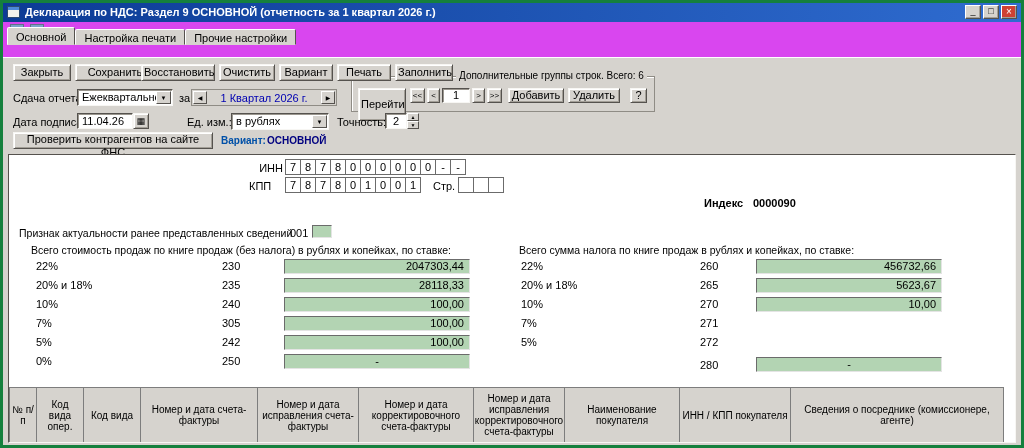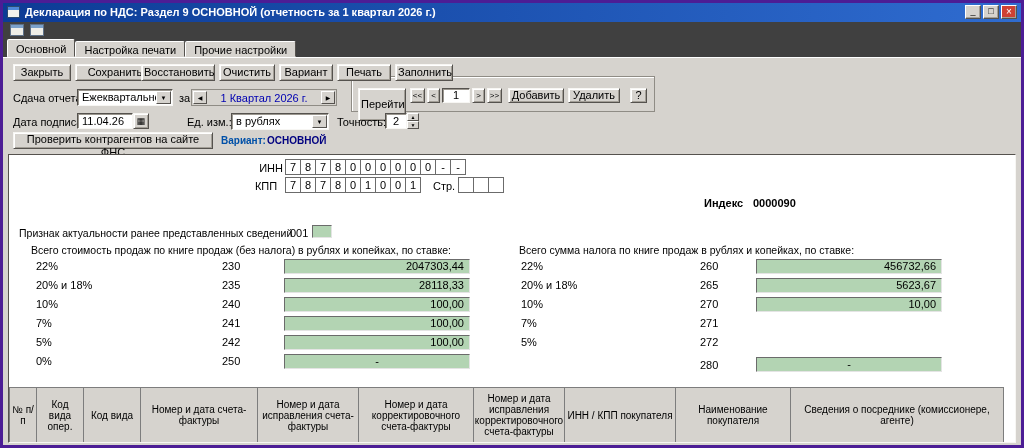--- a/index.html
+++ b/index.html
@@ -1,26 +1,26 @@
 <!DOCTYPE html>
 <html><head>
 <meta charset="utf-8">
 <style>
   *{box-sizing:border-box;margin:0;padding:0}
   html,body{width:1024px;height:448px;overflow:hidden}
   body{font-family:"Liberation Sans",sans-serif;font-size:11px;color:#000;background:#8ea2c4}
-  #win{position:absolute;inset:0;border:3px solid #4c1d95;background:#404040}
+  #win{position:absolute;inset:0;border:3px solid #15803d;background:#d946ef}
   .tbar{position:absolute;left:0;top:0;right:0;height:19px;background:linear-gradient(90deg,#0c3b95,#2f6cd0)}
   .appicon{position:absolute;left:4px;top:3px;width:13px;height:12px;background:#f4f2ec;border:1px solid #2c4a70;box-shadow:inset 0 3px 0 #4d88d8}
   .ttl{position:absolute;left:22px;top:3px;color:#fff;font-weight:bold;white-space:nowrap;font-size:11px}
   .wb{position:absolute;top:2px;width:16px;height:14px;background:#d6d3ce;border:1px solid;border-color:#fff #55524e #55524e #fff;box-shadow:inset -1px -1px 0 #a39f97;font-size:9px;line-height:11px;text-align:center;cursor:pointer}
   .wb.close{background:#cf4134;color:#fff;font-size:10px}
   .icons{position:absolute;left:0;top:19px;right:0;height:17px}
   .mini{position:absolute;top:2px;width:14px;height:12px;background:#efeee8;border:1px solid #5f7289;box-shadow:inset 0 3px 0 #7ba1ca;cursor:pointer}
-  .tabs{position:absolute;left:4px;top:36px;height:18px;white-space:nowrap}
+  .tabs{position:absolute;left:4px;top:24px;height:18px;white-space:nowrap}
   .tab{position:relative;display:inline-block;height:16px;margin-top:2px;padding:2px 8px 0;background:#d6d3ce;border:1px solid;border-color:#fff #55524e transparent #fff;border-radius:2px 2px 0 0;vertical-align:bottom;cursor:pointer;z-index:1}
   .tab.active{height:18px;margin-top:0;padding-top:3px;z-index:3}
   .panel{position:absolute;left:0;top:54px;right:0;bottom:0;background:#d6d3ce;border-top:1px solid #fff}
   .btn{position:absolute;height:17px;background:#d6d3ce;border:1px solid;border-color:#f7f6f3 #55524e #55524e #f7f6f3;box-shadow:inset 1px 1px 0 #fff,inset -1px -1px 0 #a39f97;font-family:"Liberation Sans",sans-serif;font-size:11px;text-align:center;cursor:pointer;padding:0 2px;line-height:13px}
   .btn.sm{font-size:8px;line-height:12px;padding:0}
   .lbl{position:absolute;white-space:nowrap}
   .sunk{position:absolute;background:#fff;border:1px solid;border-color:#55524e #f7f6f3 #f7f6f3 #55524e;box-shadow:inset 1px 1px 0 #9b978f}
   .ct{position:absolute;left:4px;top:1px;line-height:13px;white-space:nowrap}
   .drop{position:absolute;right:1px;top:1px;width:15px;height:13px;background:#d6d3ce;border:1px solid;border-color:#fff #55524e #55524e #fff;font-size:6px;line-height:12px;text-align:center;cursor:pointer}
   .gb{position:absolute;border:1px solid #8f8c85;box-shadow:inset 1px 1px 0 #fff}
@@ -59,20 +59,21 @@
     <span class="mini" style="left:27px"></span>
   </div>
 
   <div class="tabs">
     <span class="tab active">Основной</span><span class="tab">Настройка печати</span><span class="tab">Прочие настройки</span>
   </div>
 
   <div class="panel">
 
     <div class="gb" style="left:348px;top:18px;width:304px;height:36px">
+      <span class="legend" style="left:104px">Дополнительные группы строк. Всего: 6</span>
       <button class="btn" style="position:absolute;left:6px;top:11px;width:48px;height:33px">Перейти</button>
       <button class="btn sm" style="position:absolute;left:58px;top:11px;width:15px;height:15px">&lt;&lt;</button>
       <button class="btn sm" style="position:absolute;left:75px;top:11px;width:13px;height:15px">&lt;</button>
       <span class="sunk" style="left:90px;top:11px;width:28px;height:15px;text-align:center;line-height:13px">1</span>
       <button class="btn sm" style="position:absolute;left:120px;top:11px;width:13px;height:15px">&gt;</button>
       <button class="btn sm" style="position:absolute;left:135px;top:11px;width:15px;height:15px">&gt;&gt;</button>
       <button class="btn" style="position:absolute;left:156px;top:11px;width:56px;height:15px">Добавить</button>
       <button class="btn" style="position:absolute;left:216px;top:11px;width:52px;height:15px">Удалить</button>
       <button class="btn" style="position:absolute;left:278px;top:11px;width:17px;height:15px">?</button>
     </div>
@@ -114,21 +115,21 @@
 
     <button class="btn" style="left:10px;top:74px;width:200px">Проверить контрагентов на сайте ФНС</button>
     <span class="lbl blue bold" style="left:218px;top:77px;font-size:10px">Вариант:</span>
     <span class="lbl navy bold" style="left:264px;top:77px;font-size:10px">ОСНОВНОЙ</span>
 
     <div class="wa">
 
       <span class="lbl" style="left:240px;top:7px;width:34px;text-align:right">ИНН</span>
       <span class="cells" style="left:277px;top:4px"><span class="cell">7</span><span class="cell">8</span><span class="cell">7</span><span class="cell">8</span><span class="cell">0</span><span class="cell">0</span><span class="cell">0</span><span class="cell">0</span><span class="cell">0</span><span class="cell">0</span><span class="cell">-</span><span class="cell">-</span></span>
 
-      <span class="lbl" style="left:240px;top:25px;width:34px;text-align:center">КПП</span>
+      <span class="lbl" style="left:240px;top:25px;width:34px;text-align:left">КПП</span>
       <span class="cells" style="left:277px;top:22px"><span class="cell">7</span><span class="cell">8</span><span class="cell">7</span><span class="cell">8</span><span class="cell">0</span><span class="cell">1</span><span class="cell">0</span><span class="cell">0</span><span class="cell">1</span></span>
       <span class="lbl" style="left:424px;top:25px">Стр.</span>
       <span class="cells" style="left:450px;top:22px"><span class="cell"></span><span class="cell"></span><span class="cell"></span></span>
 
       <span class="lbl bold" style="left:695px;top:42px">Индекс</span>
       <span class="lbl bold" style="left:744px;top:42px">0000090</span>
 
 
       <span class="lbl" style="left:10px;top:72px;font-size:10.5px">Признак актуальности ранее представленных сведений</span>
       <span class="lbl" style="left:281px;top:72px">001</span>
@@ -143,21 +144,21 @@
 
       <span class="lbl" style="left:27px;top:124px">20% и 18%</span>
       <span class="lbl" style="left:213px;top:124px">235</span>
       <span class="gfield" style="left:275px;top:123px">28118,33</span>
 
       <span class="lbl" style="left:27px;top:143px">10%</span>
       <span class="lbl" style="left:213px;top:143px">240</span>
       <span class="gfield" style="left:275px;top:142px">100,00</span>
 
       <span class="lbl" style="left:27px;top:162px">7%</span>
-      <span class="lbl" style="left:213px;top:162px">241</span>
+      <span class="lbl" style="left:213px;top:162px">305</span>
       <span class="gfield" style="left:275px;top:161px">100,00</span>
 
       <span class="lbl" style="left:27px;top:181px">5%</span>
       <span class="lbl" style="left:213px;top:181px">242</span>
       <span class="gfield" style="left:275px;top:180px">100,00</span>
 
       <span class="lbl" style="left:27px;top:200px">0%</span>
       <span class="lbl" style="left:213px;top:200px">250</span>
       <span class="gfield ctr" style="left:275px;top:199px">-</span>
 
@@ -183,22 +184,22 @@
       <span class="gfield ctr" style="left:747px;top:202px">-</span>
 
       <div class="thead" style="top:232px">
         <div class="th" style="width:28px">№ п/п</div>
         <div class="th" style="width:48px">Код вида опер.</div>
         <div class="th" style="width:58px">Код вида</div>
         <div class="th" style="width:118px">Номер и дата счета-фактуры</div>
         <div class="th" style="width:102px">Номер и дата исправления счета-фактуры</div>
         <div class="th" style="width:116px">Номер и дата корректировочного счета-фактуры</div>
         <div class="th" style="width:92px">Номер и дата исправления корректировочного счета-фактуры</div>
+        <div class="th" style="width:116px">Наименование покупателя</div>
         <div class="th" style="width:112px">ИНН / КПП покупателя</div>
-        <div class="th" style="width:116px">Наименование покупателя</div>
         <div class="th" style="width:214px">Сведения о посреднике (комиссионере, агенте)</div>
       </div>
       <div class="trow" style="top:287px">
         <div class="td" style="width:28px"></div>
         <div class="td" style="width:48px"></div>
         <div class="td" style="width:118px"></div>
         <div class="td" style="width:58px"></div>
         <div class="td" style="width:102px"></div>
         <div class="td" style="width:116px"></div>
         <div class="td" style="width:92px"></div>

